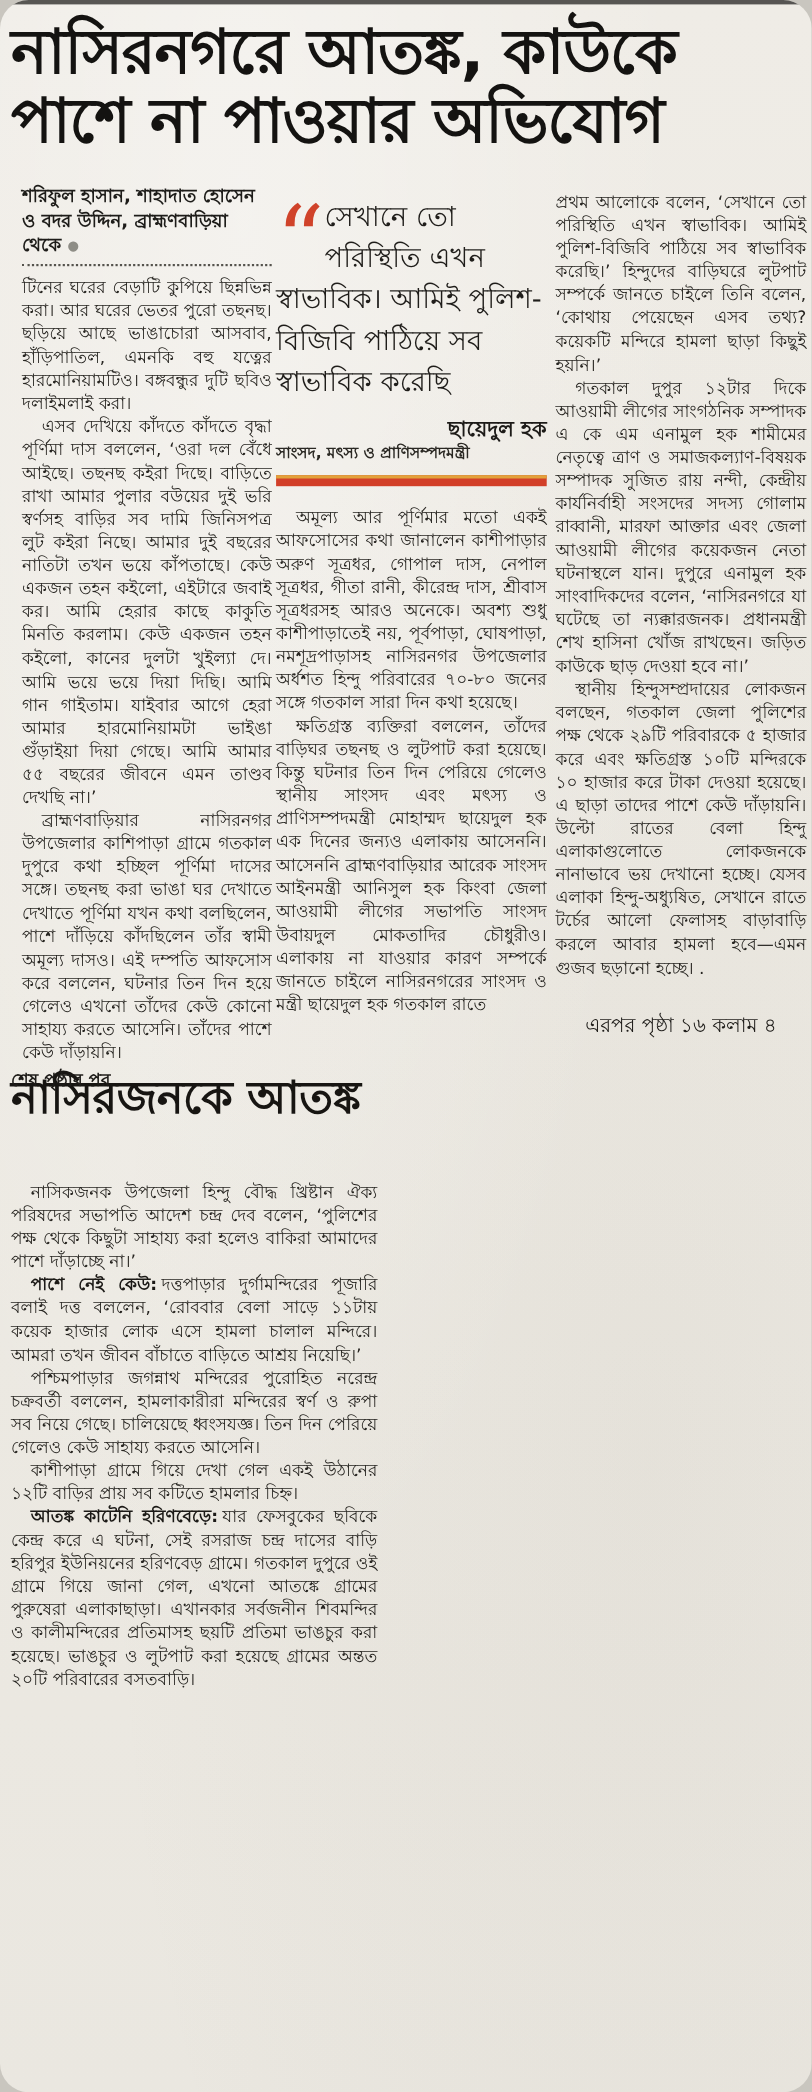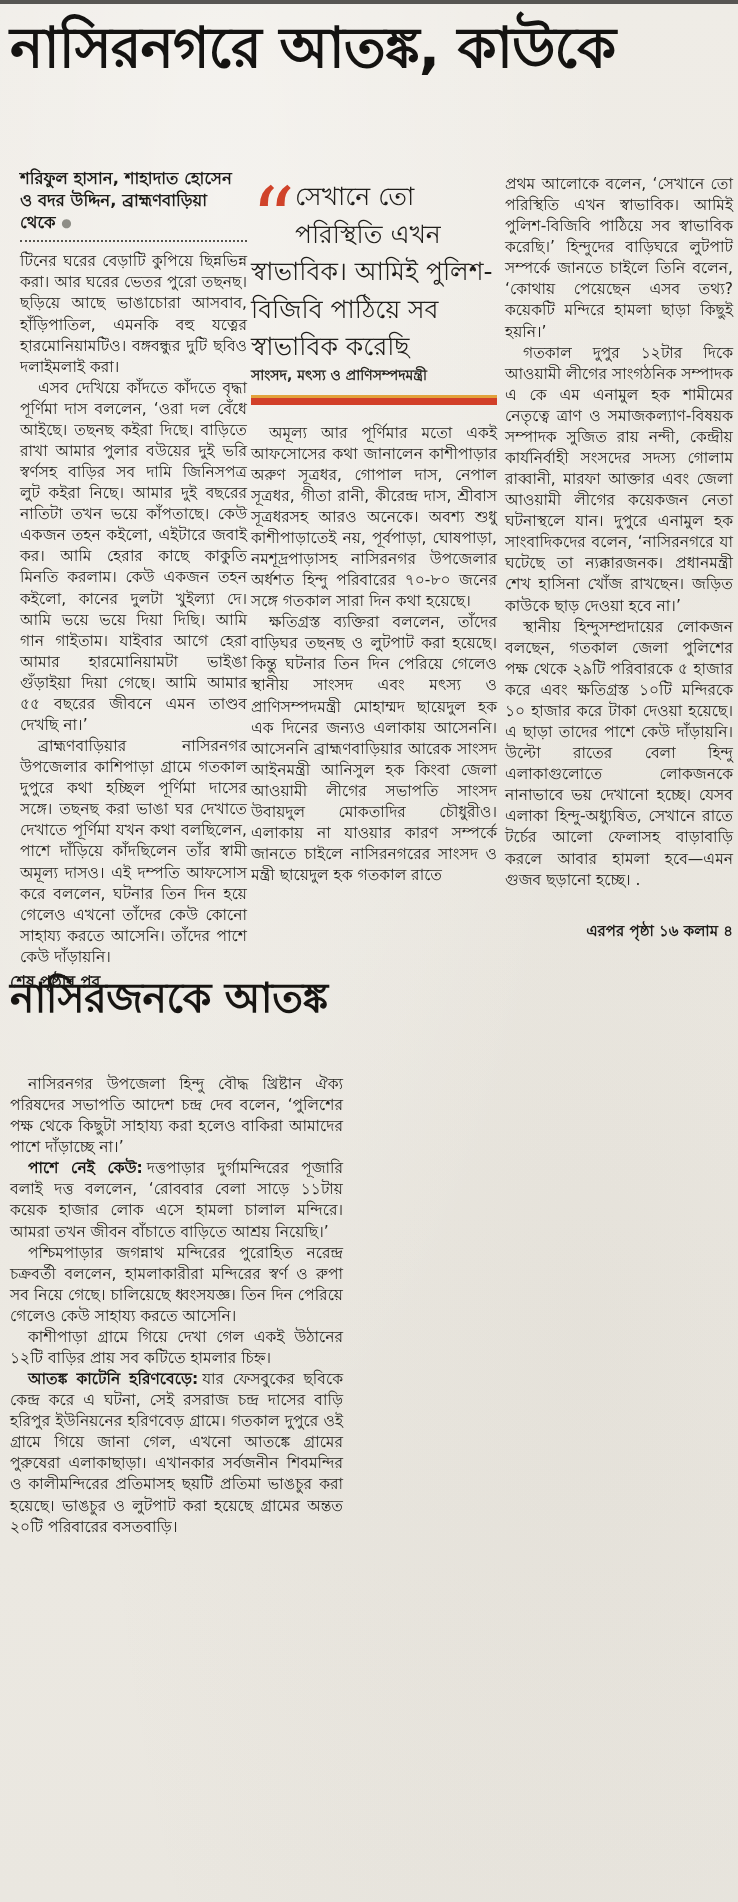--- a/index.html
+++ b/index.html
@@ -8,20 +8,21 @@
     position:relative;
     width:738px;height:1902px;
     margin:0 auto;
     background:
       radial-gradient(ellipse at 30% 10%, rgba(255,255,255,0.35), transparent 55%),
       radial-gradient(ellipse at 80% 70%, rgba(120,110,90,0.06), transparent 60%),
       linear-gradient(180deg,#efece6 0%, #edeae3 45%, #eae7e0 100%);
     font-family:"DejaVu Sans", sans-serif;
     color:#26241f;
     overflow:hidden;
+    border-radius:26px;
   }
   .topline{position:absolute;top:0;left:0;width:738px;height:4px;background:#3c3b38;opacity:.85;}
 
   
   .headline{
     position:absolute;top:16px;left:10px;width:720px;
     font-size:56px;font-weight:700;line-height:1.13;letter-spacing:-1px;
     color:#141311;
   }
 
@@ -46,21 +47,21 @@
     font-size:86px;line-height:.55;
     color:#d0432a;
     margin:18px 6px 0 0;
     letter-spacing:-6px;
   }
   .pq-text{font-size:25px;line-height:1.5;font-weight:400;text-align:left;color:#1f1d1a;}
   .pq-name{clear:both;text-align:right;font-weight:700;font-size:19px;margin-top:12px;color:#1d1b18;}
   .pq-title{text-align:left;font-weight:700;font-size:14px;color:#2a2823;}
   .pq-rule{height:7px;background:#d23f28;border-top:3px solid #e2a23b;margin:10px 0 18px 0;}
 
-  .jump-line{font-weight:700;font-size:15px;margin-top:30px;text-align:right;color:#1d1b18;}
+  .jump-line{font-weight:400;font-size:18px;margin-top:30px;text-align:center;color:#1d1b18;}
 
   
   .a2-headline{
     position:absolute;top:966px;left:10px;width:500px;
     font-size:41px;font-weight:700;letter-spacing:-0.5px;color:#171512;
   }
   .a2-note{position:absolute;top:969px;left:10px;font-weight:700;font-size:16px;color:#1d1b18;}
   .a2-body{
     position:absolute;top:1074px;left:10px;width:333px;
     text-align:justify;font-size:15.5px;line-height:1.36;color:#262420;
@@ -69,57 +70,59 @@
   .plead:not(:empty){margin-right:4px;}
 </style>
 </head>
 <body>
 
 <div class="page">
   <div class="topline"></div>
 
   <div class="headline">
     <div>নাসিরনগরে আতঙ্ক, কাউকে</div>
+    <div>পাশে না পাওয়ার অভিযোগ</div>
   </div>
 
   <div class="col col-left">
     <div class="byline">
       <span>শরিফুল হাসান, শাহাদাত হোসেন ও বদর উদ্দিন, ব্রাহ্মণবাড়িয়া থেকে</span>
       <span class="dot">●</span>
     </div>
     <hr class="dotted-rule">
     <p class="body-p">টিনের ঘরের বেড়াটি কুপিয়ে ছিন্নভিন্ন করা। আর ঘরের ভেতর পুরো তছনছ। ছড়িয়ে আছে ভাঙাচোরা আসবাব, হাঁড়িপাতিল, এমনকি বহু যত্নের হারমোনিয়ামটিও। বঙ্গবন্ধুর দুটি ছবিও দলাইমলাই করা।</p>
     <p class="body-p ind">এসব দেখিয়ে কাঁদতে কাঁদতে বৃদ্ধা পূর্ণিমা দাস বললেন, ‘ওরা দল বেঁধে আইছে। তছনছ কইরা দিছে। বাড়িতে রাখা আমার পুলার বউয়ের দুই ভরি স্বর্ণসহ বাড়ির সব দামি জিনিসপত্র লুট কইরা নিছে। আমার দুই বছরের নাতিটা তখন ভয়ে কাঁপতাছে। কেউ একজন তহন কইলো, এইটারে জবাই কর। আমি হেরার কাছে কাকুতি মিনতি করলাম। কেউ একজন তহন কইলো, কানের দুলটা খুইল্যা দে। আমি ভয়ে ভয়ে দিয়া দিছি। আমি গান গাইতাম। যাইবার আগে হেরা আমার হারমোনিয়ামটা ভাইঙা গুঁড়াইয়া দিয়া গেছে। আমি আমার ৫৫ বছরের জীবনে এমন তাণ্ডব দেখছি না।’</p>
     <p class="body-p ind">ব্রাহ্মণবাড়িয়ার নাসিরনগর উপজেলার কাশিপাড়া গ্রামে গতকাল দুপুরে কথা হচ্ছিল পূর্ণিমা দাসের সঙ্গে। তছনছ করা ভাঙা ঘর দেখাতে দেখাতে পূর্ণিমা যখন কথা বলছিলেন, পাশে দাঁড়িয়ে কাঁদছিলেন তাঁর স্বামী অমূল্য দাসও। এই দম্পতি আফসোস করে বললেন, ঘটনার তিন দিন হয়ে গেলেও এখনো তাঁদের কেউ কোনো সাহায্য করতে আসেনি। তাঁদের পাশে কেউ দাঁড়ায়নি।</p>
   </div>
 
   <div class="col col-mid">
     <div class="pullquote">
       <span class="pq-marks">“</span>
       <div class="pq-text">সেখানে তো পরিস্থিতি এখন স্বাভাবিক। আমিই পুলিশ-বিজিবি পাঠিয়ে সব স্বাভাবিক করেছি</div>
+      <div class="pq-name">ছায়েদুল হক</div>
       <div class="pq-title">সাংসদ, মৎস্য ও প্রাণিসম্পদমন্ত্রী</div>
       <div class="pq-rule"></div>
     </div>
     <p class="body-p ind">অমূল্য আর পূর্ণিমার মতো একই আফসোসের কথা জানালেন কাশীপাড়ার অরুণ সূত্রধর, গোপাল দাস, নেপাল সূত্রধর, গীতা রানী, কীরেন্দ্র দাস, শ্রীবাস সূত্রধরসহ আরও অনেকে। অবশ্য শুধু কাশীপাড়াতেই নয়, পূর্বপাড়া, ঘোষপাড়া, নমশূদ্রপাড়াসহ নাসিরনগর উপজেলার অর্ধশত হিন্দু পরিবারের ৭০-৮০ জনের সঙ্গে গতকাল সারা দিন কথা হয়েছে।</p>
     <p class="body-p ind">ক্ষতিগ্রস্ত ব্যক্তিরা বললেন, তাঁদের বাড়িঘর তছনছ ও লুটপাট করা হয়েছে। কিন্তু ঘটনার তিন দিন পেরিয়ে গেলেও স্থানীয় সাংসদ এবং মৎস্য ও প্রাণিসম্পদমন্ত্রী মোহাম্মদ ছায়েদুল হক এক দিনের জন্যও এলাকায় আসেননি। আসেননি ব্রাহ্মণবাড়িয়ার আরেক সাংসদ আইনমন্ত্রী আনিসুল হক কিংবা জেলা আওয়ামী লীগের সভাপতি সাংসদ উবায়দুল মোকতাদির চৌধুরীও। এলাকায় না যাওয়ার কারণ সম্পর্কে জানতে চাইলে নাসিরনগরের সাংসদ ও মন্ত্রী ছায়েদুল হক গতকাল রাতে</p>
   </div>
 
   <div class="col col-right">
     <p class="body-p">প্রথম আলোকে বলেন, ‘সেখানে তো পরিস্থিতি এখন স্বাভাবিক। আমিই পুলিশ-বিজিবি পাঠিয়ে সব স্বাভাবিক করেছি।’ হিন্দুদের বাড়িঘরে লুটপাট সম্পর্কে জানতে চাইলে তিনি বলেন, ‘কোথায় পেয়েছেন এসব তথ্য? কয়েকটি মন্দিরে হামলা ছাড়া কিছুই হয়নি।’</p>
     <p class="body-p ind">গতকাল দুপুর ১২টার দিকে আওয়ামী লীগের সাংগঠনিক সম্পাদক এ কে এম এনামুল হক শামীমের নেতৃত্বে ত্রাণ ও সমাজকল্যাণ-বিষয়ক সম্পাদক সুজিত রায় নন্দী, কেন্দ্রীয় কার্যনির্বাহী সংসদের সদস্য গোলাম রাব্বানী, মারফা আক্তার এবং জেলা আওয়ামী লীগের কয়েকজন নেতা ঘটনাস্থলে যান। দুপুরে এনামুল হক সাংবাদিকদের বলেন, ‘নাসিরনগরে যা ঘটেছে তা ন্যক্কারজনক। প্রধানমন্ত্রী শেখ হাসিনা খোঁজ রাখছেন। জড়িত কাউকে ছাড় দেওয়া হবে না।’</p>
     <p class="body-p ind">স্থানীয় হিন্দুসম্প্রদায়ের লোকজন বলছেন, গতকাল জেলা পুলিশের পক্ষ থেকে ২৯টি পরিবারকে ৫ হাজার করে এবং ক্ষতিগ্রস্ত ১০টি মন্দিরকে ১০ হাজার করে টাকা দেওয়া হয়েছে। এ ছাড়া তাদের পাশে কেউ দাঁড়ায়নি। উল্টো রাতের বেলা হিন্দু এলাকাগুলোতে লোকজনকে নানাভাবে ভয় দেখানো হচ্ছে। যেসব এলাকা হিন্দু-অধ্যুষিত, সেখানে রাতে টর্চের আলো ফেলাসহ বাড়াবাড়ি করলে আবার হামলা হবে—এমন গুজব ছড়ানো হচ্ছে। .</p>
     <div class="jump-line">এরপর পৃষ্ঠা ১৬ কলাম ৪</div>
   </div>
 
   <div class="a2-headline">নাসিরজনকে আতঙ্ক</div>
   <div class="a2-note">শেষ পৃষ্ঠার পর</div>
 
   <div class="a2-body">
     <p class="body-p ind">
-      <b class="plead"></b><span>নাসিরনগর উপজেলা হিন্দু বৌদ্ধ খ্রিষ্টান ঐক্য পরিষদের সভাপতি আদেশ চন্দ্র দেব বলেন, ‘পুলিশের পক্ষ থেকে কিছুটা সাহায্য করা হলেও বাকিরা আমাদের পাশে দাঁড়াচ্ছে না।’</span>
+      <b class="plead"></b><span>নাসিকজনক উপজেলা হিন্দু বৌদ্ধ খ্রিষ্টান ঐক্য পরিষদের সভাপতি আদেশ চন্দ্র দেব বলেন, ‘পুলিশের পক্ষ থেকে কিছুটা সাহায্য করা হলেও বাকিরা আমাদের পাশে দাঁড়াচ্ছে না।’</span>
     </p>
     <p class="body-p ind">
       <b class="plead">পাশে নেই কেউ:</b><span>দত্তপাড়ার দুর্গামন্দিরের পূজারি বলাই দত্ত বললেন, ‘রোববার বেলা সাড়ে ১১টায় কয়েক হাজার লোক এসে হামলা চালাল মন্দিরে। আমরা তখন জীবন বাঁচাতে বাড়িতে আশ্রয় নিয়েছি।’</span>
     </p>
     <p class="body-p ind">
       <b class="plead"></b><span>পশ্চিমপাড়ার জগন্নাথ মন্দিরের পুরোহিত নরেন্দ্র চক্রবর্তী বললেন, হামলাকারীরা মন্দিরের স্বর্ণ ও রুপা সব নিয়ে গেছে। চালিয়েছে ধ্বংসযজ্ঞ। তিন দিন পেরিয়ে গেলেও কেউ সাহায্য করতে আসেনি।</span>
     </p>
     <p class="body-p ind">
       <b class="plead"></b><span>কাশীপাড়া গ্রামে গিয়ে দেখা গেল একই উঠানের ১২টি বাড়ির প্রায় সব কটিতে হামলার চিহ্ন।</span>
     </p>

